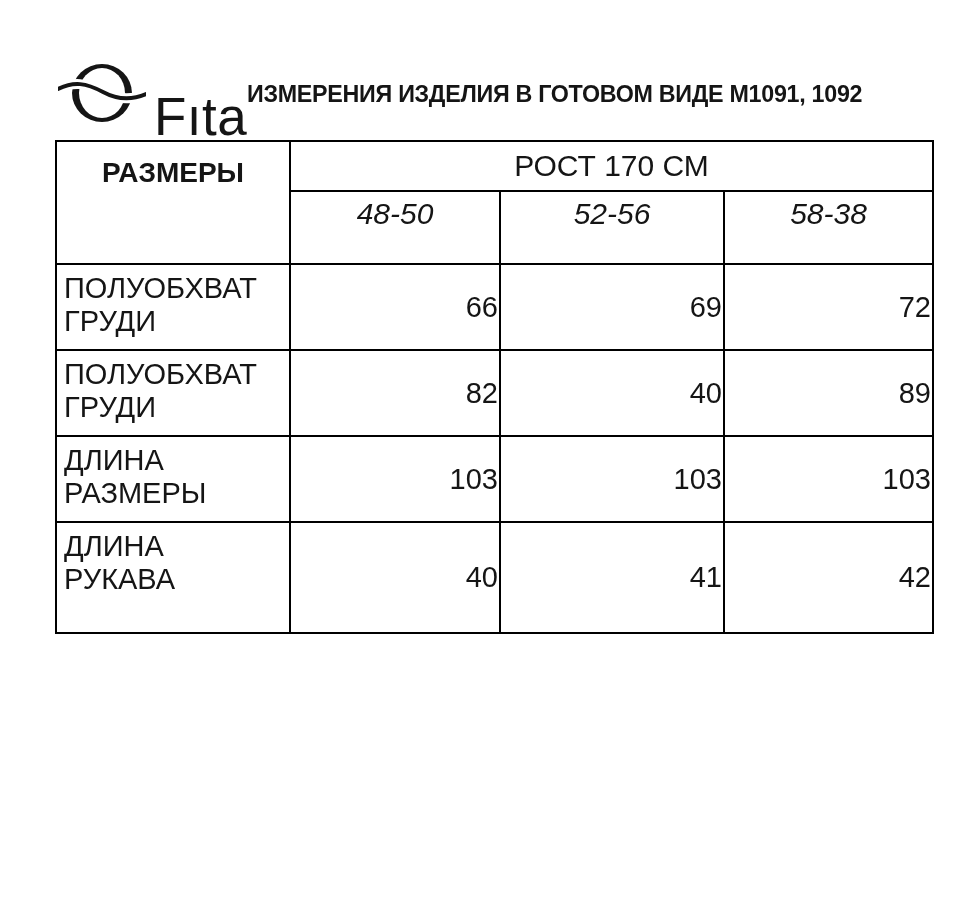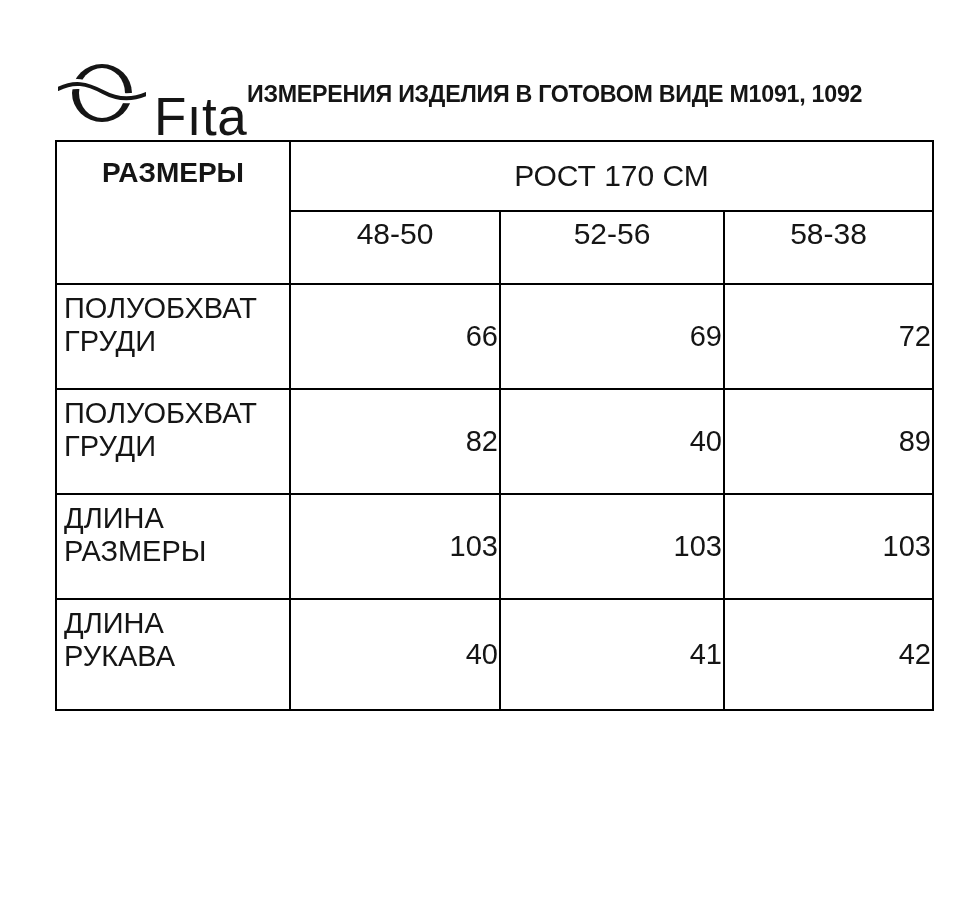--- a/index.html
+++ b/index.html
@@ -39,32 +39,32 @@
   table.size-table {
     position: absolute; left: 55px; top: 140px;
     border-collapse: collapse;
     table-layout: fixed;
   }
   .size-table td {
     border: 2px solid #000000;
     overflow: hidden;
   }
   tr.hrow1 { height: 34px; }
-  tr.hrow2 { height: 73px; }
-  tr.drow  { height: 105px; }
+  tr.hrow2 { height: 73px; font-style: italic; }
+  tr.drow  { height: 86px; }
   tr.drow-last { height: 111px; }
 
   td.corner-cell {
     vertical-align: top; text-align: center;
     font-weight: 700; font-size: 28px;
     padding-top: 15px;
   }
   td.group-cell {
     text-align: center; vertical-align: middle;
-    font-size: 30px; padding: 17px;
+    font-size: 30px; padding: 7px;
   }
   td.size-col-cell {
     text-align: center; vertical-align: top;
     font-size: 30px; padding-top: 5px;
   }
   td.label-cell {
     vertical-align: top; text-align: left;
     font-size: 29px; line-height: 1.13;
     padding: 7px 4px 0 7px;
   }

